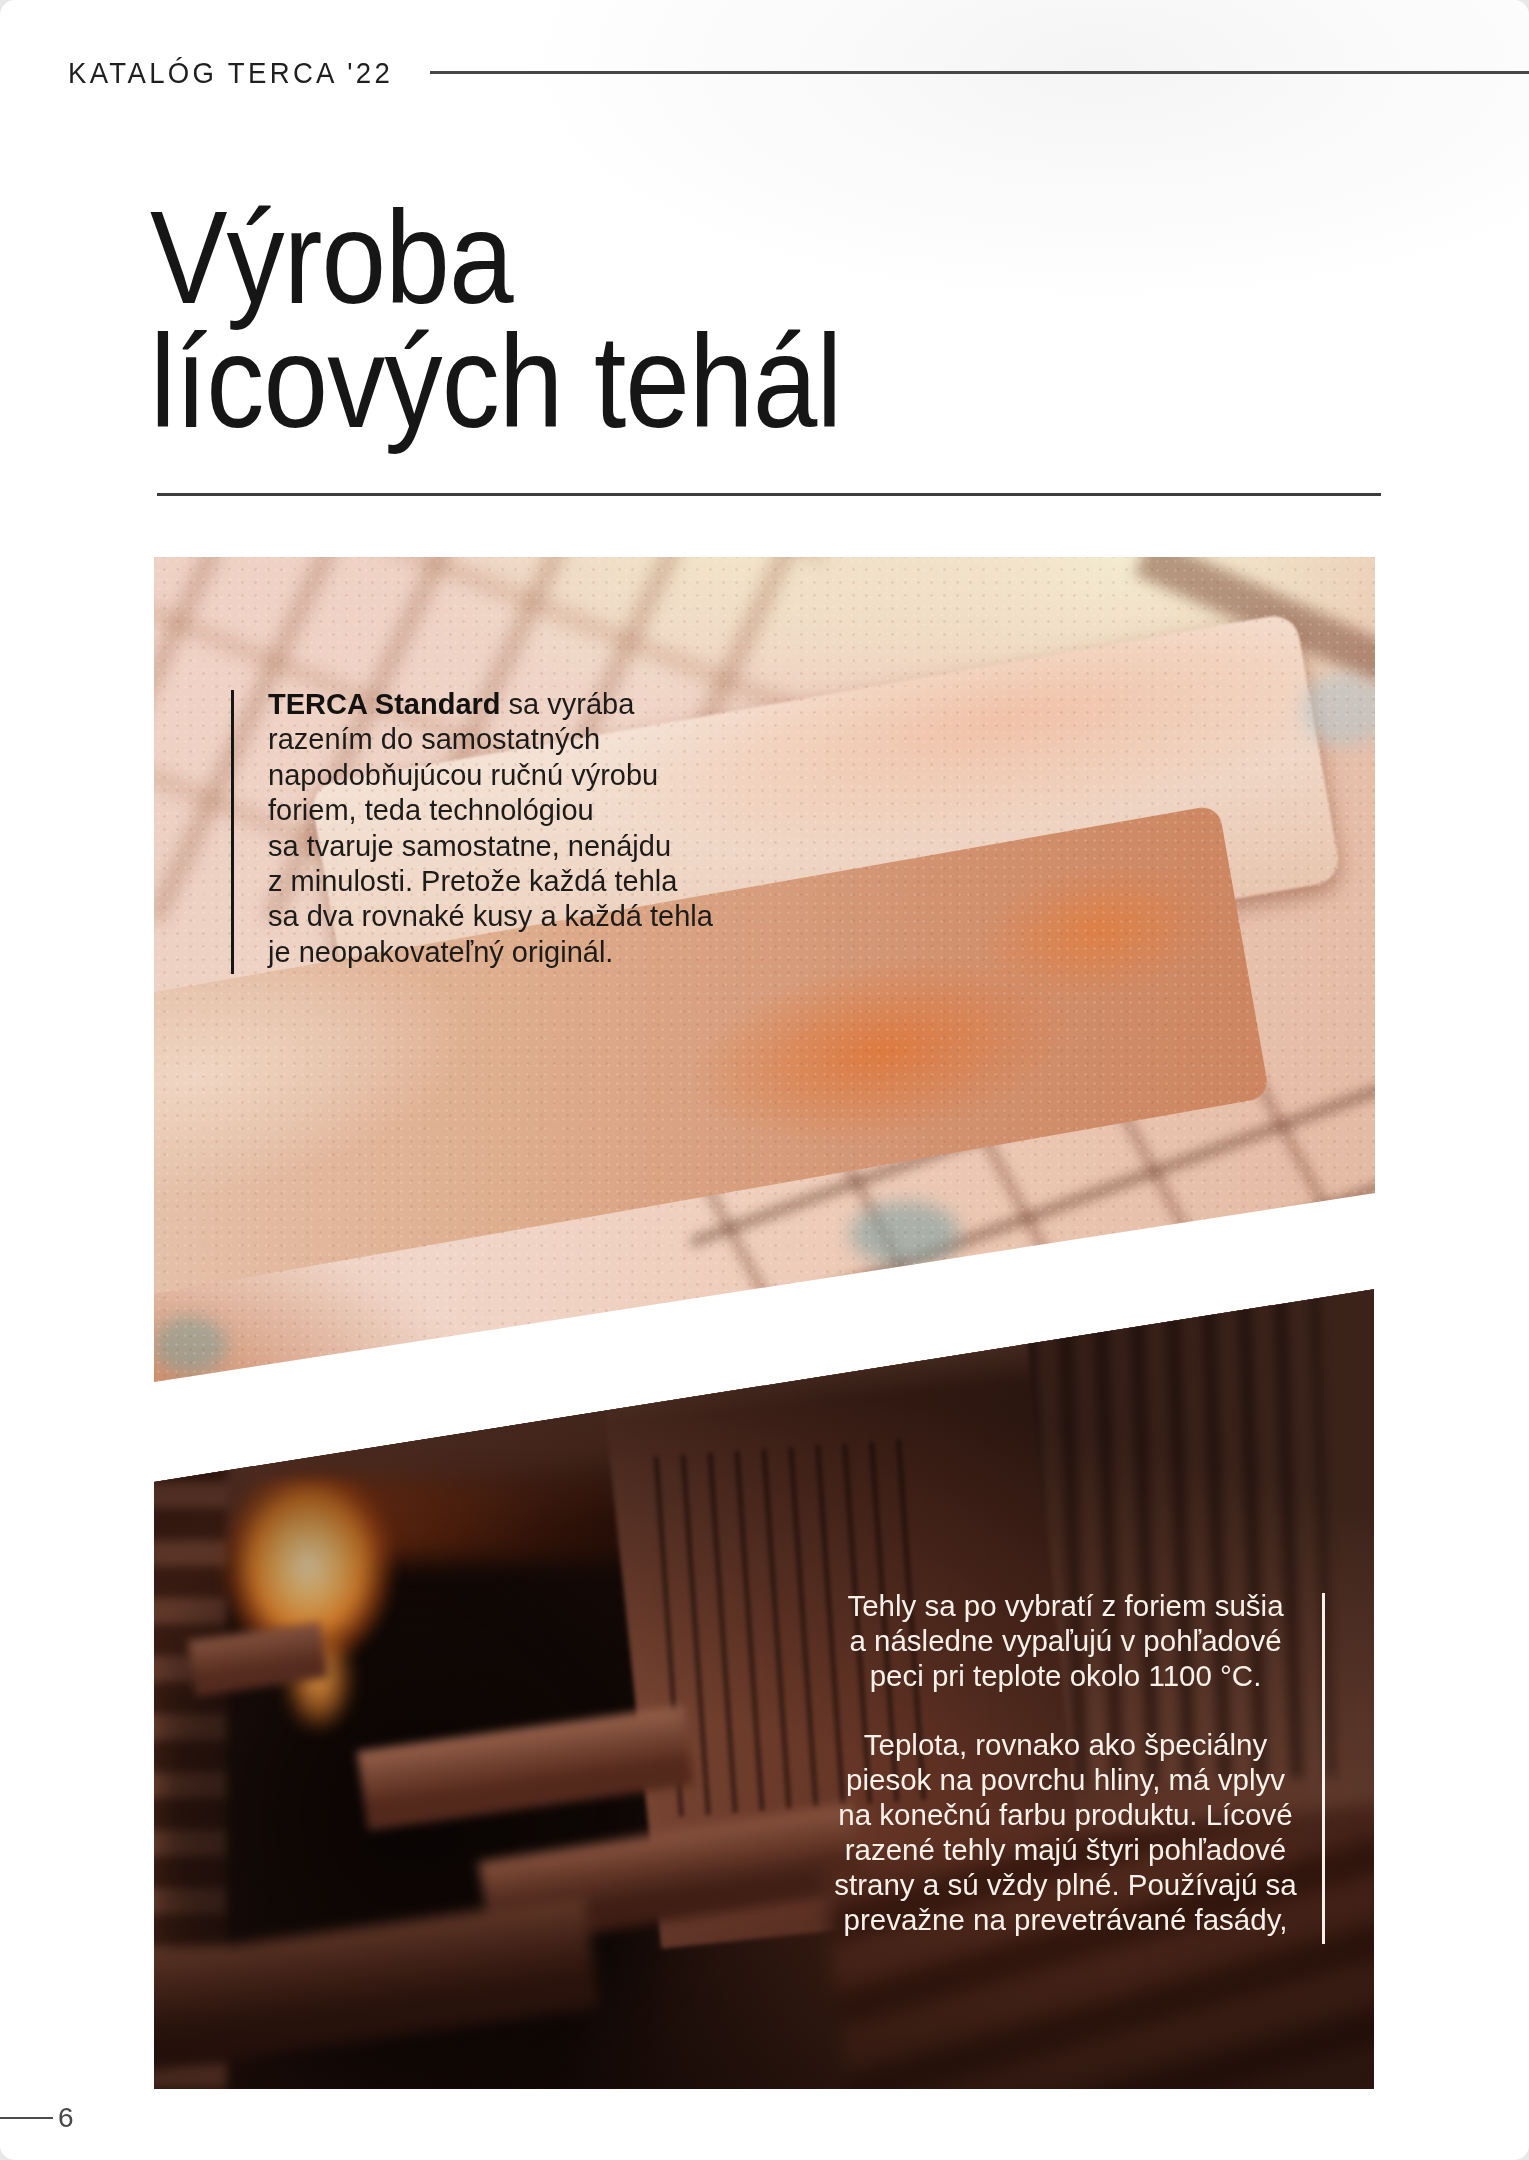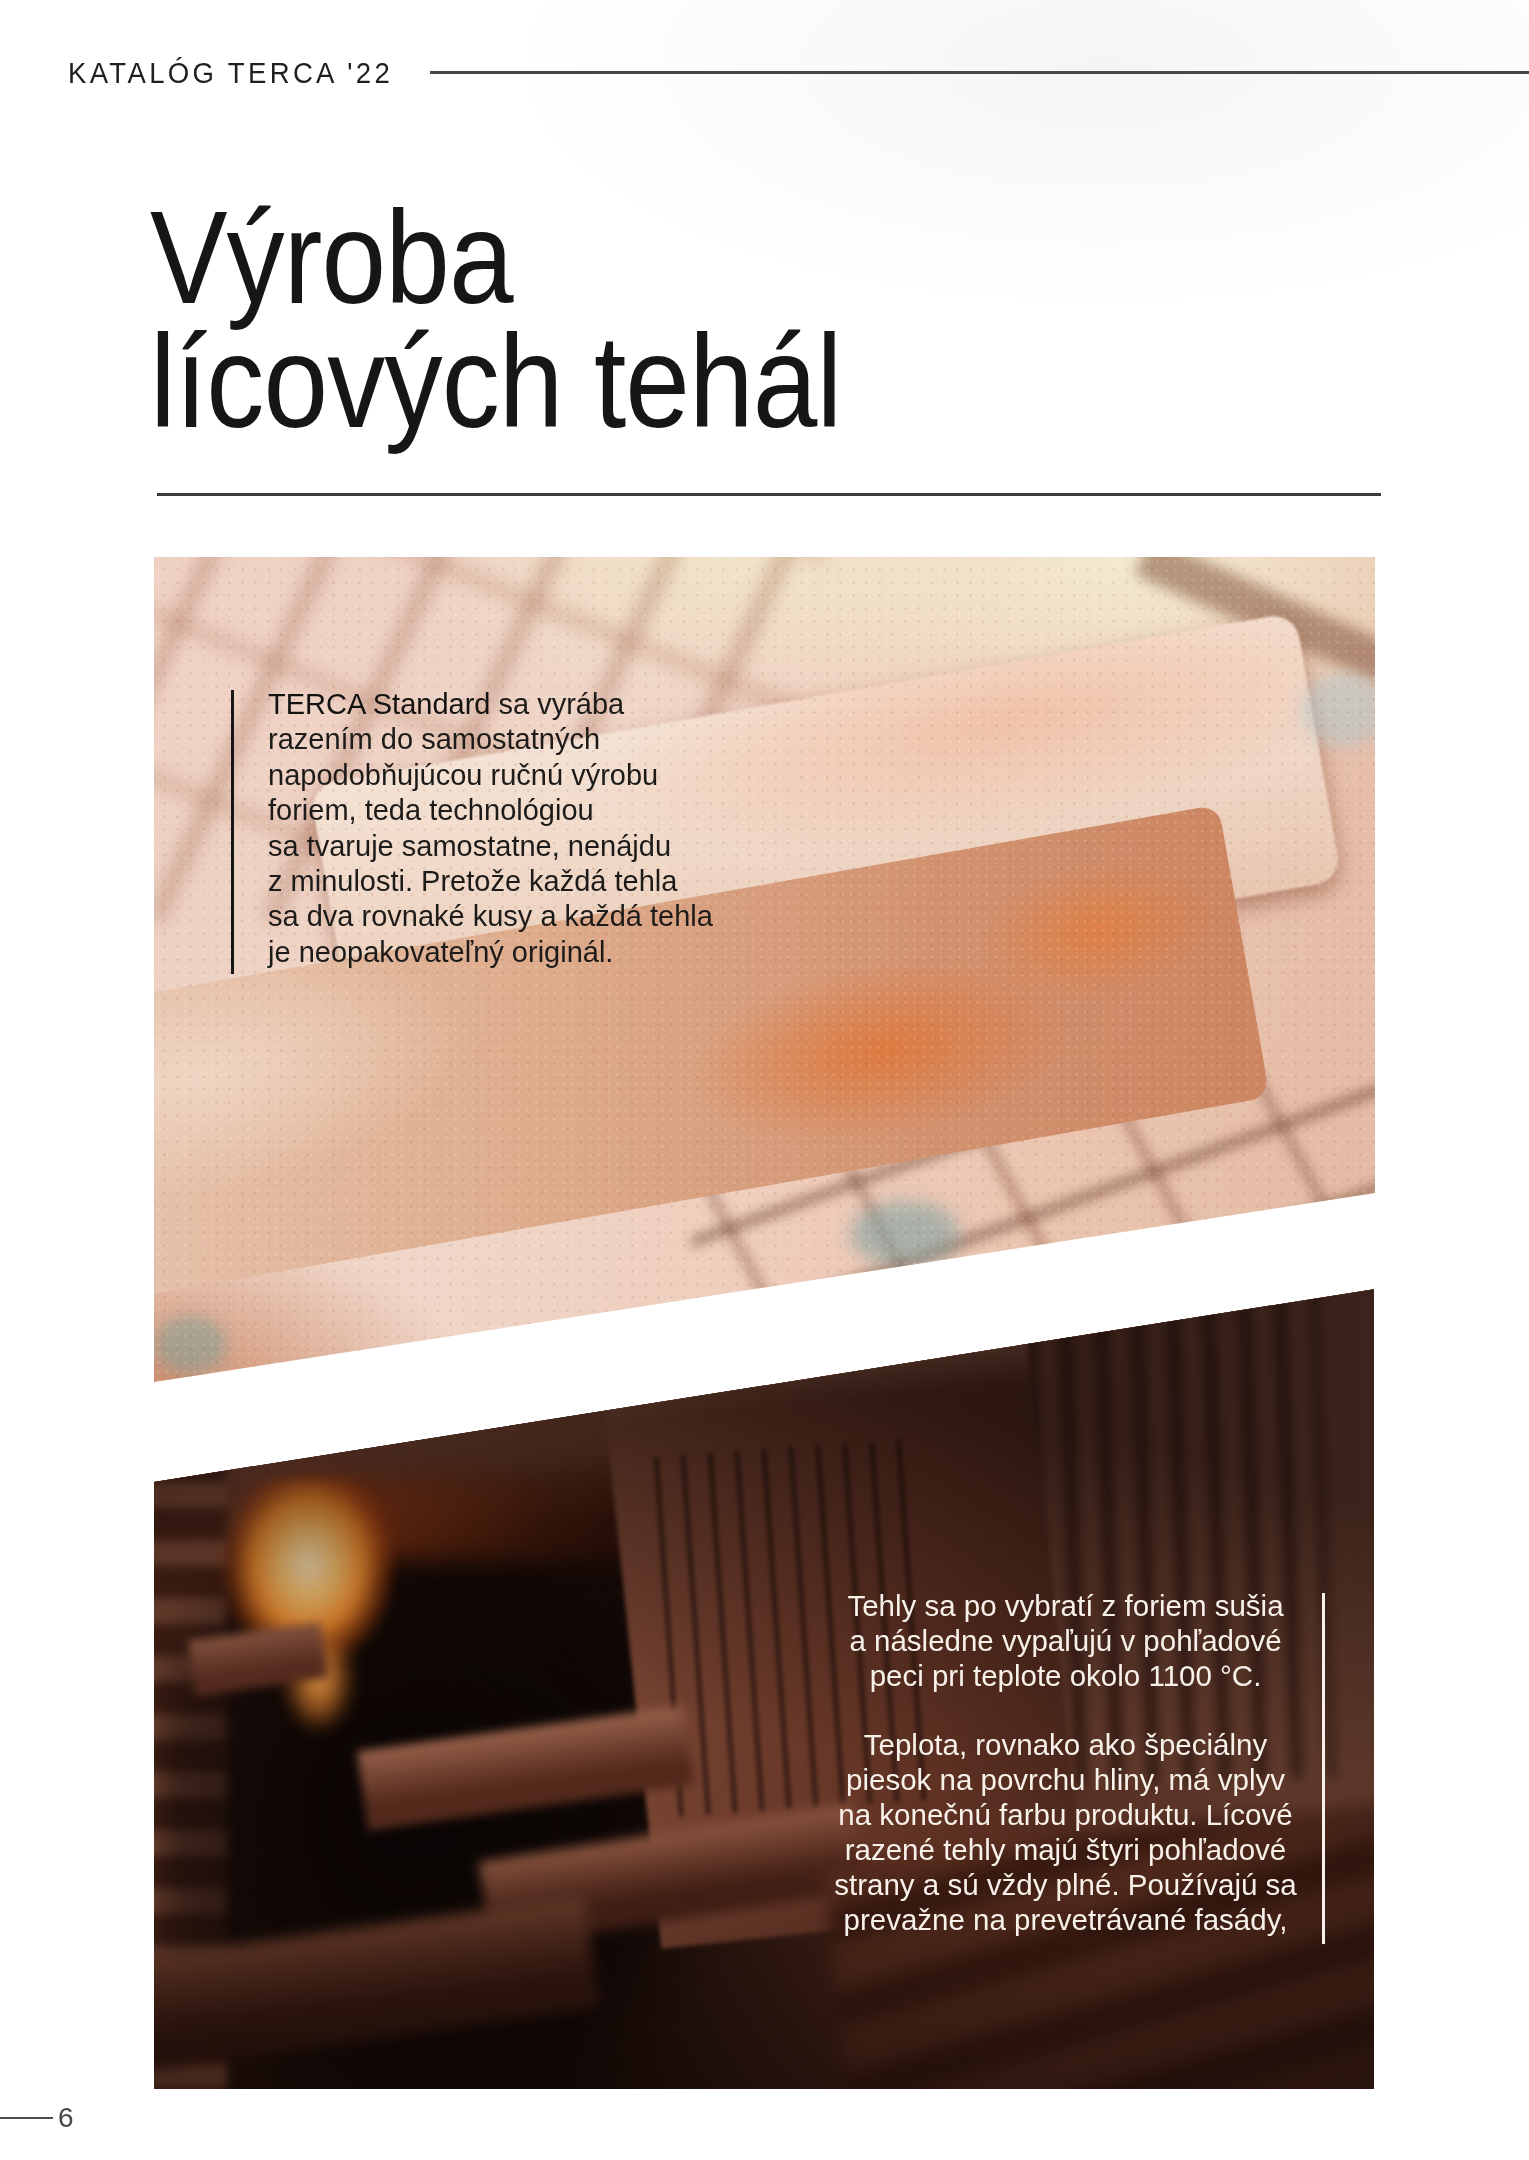--- a/index.html
+++ b/index.html
@@ -1,19 +1,19 @@
 <!DOCTYPE html>
 <html><head>
 <meta charset="utf-8">
 <style>
   html,body{margin:0;padding:0;background:#e8e8e8;}
   .page{
     position:relative;width:1529px;height:2160px;margin:0 auto;
     background:#ffffff;overflow:hidden;
-    font-family:"Liberation Sans",sans-serif;color:#1d1b19;
+    font-family:"Liberation Sans",sans-serif;color:#1d1b19;border-radius:15px;
   }
   .page::before{
     content:"";position:absolute;inset:0;pointer-events:none;
     background:radial-gradient(55% 16% at 72% 3%, #f6f5f5, rgba(246,245,245,0) 70%);
   }
 
   
   .kicker{
     position:absolute;left:68px;top:56px;font-size:29px;line-height:34px;
     letter-spacing:3.5px;color:#1f1f1f;transform:scaleX(.95);transform-origin:left top;
@@ -134,21 +134,21 @@
   .p2-vignette{inset:0;background:
     radial-gradient(120% 80% at 30% 85%, rgba(10,4,3,0) 40%, rgba(10,4,3,.55) 92%),
     linear-gradient(0deg, rgba(12,5,3,.5), rgba(12,5,3,0) 30%);}
 
   
   .intro-bar{position:absolute;left:231px;top:690px;width:3px;height:284px;background:#161616;}
   .intro-block{
     position:absolute;left:268px;top:687px;width:500px;
     font-size:29px;line-height:35.4px;color:#1d1b19;
   }
-  .intro-block b{font-weight:400;color:#131211;}
+  .intro-block b{font-weight:700;color:#131211;}
 
   .kiln-block{
     position:absolute;left:830px;top:1588px;width:471px;text-align:center;
     font-size:29.5px;line-height:35px;color:#f8f1ea;
   }
   .kiln-gap{height:34px;}
   .kiln-bar{position:absolute;left:1322px;top:1593px;width:3px;height:351px;background:#f8f1ea;}
 
   
   .footer-rule{position:absolute;left:0;top:2117px;width:53px;height:2px;background:#4d4d4d;}

